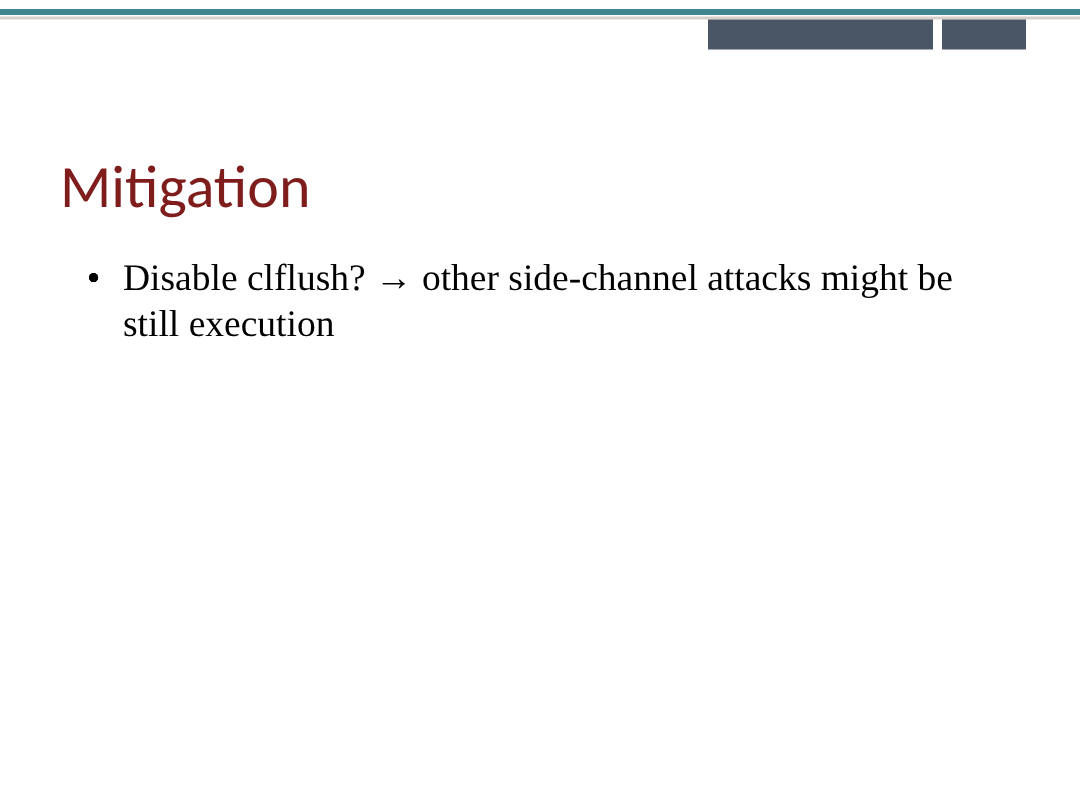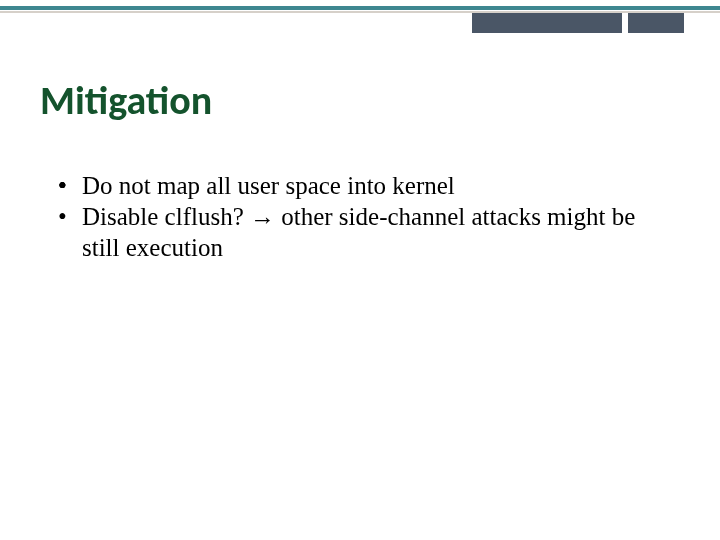--- a/index.html
+++ b/index.html
@@ -41,27 +41,27 @@
     align-items: flex-start;
   }
   .accent-block {
     height: 20px;
     background: #4a5666;
   }
   .accent-block.a1 { width: 150px; }
   .accent-block.a2 { width: 56px; }
   .title {
     position: absolute;
-    top: 76px;
+    top: 100px;
     left: 40px;
     right: 40px;
     font-family: "Segoe UI", "Calibri", sans-serif;
     font-size: 40px;
-    font-weight: 700;
-    color: #14532d;
+    font-weight: 400;
+    color: #7f1d1d;
   }
   .content {
     position: absolute;
     top: 170px;
     left: 52px;
     right: 50px;
   }
   ul.bullets {
     list-style: none;
     padding: 0;
@@ -104,21 +104,20 @@
   <div class="content">
     <ul class="bullets">
       <li>
         <span class="bullet-mark">•</span>
       </li>
       <li>
         <span class="bullet-mark">•</span>
       </li>
       <li>
         <span class="bullet-mark">•</span>
-        <span>Do not map all user space into kernel</span>
       </li>
       <li>
         <span class="bullet-mark">•</span>
         <span>Disable clflush? → other side-channel attacks might be still execution</span>
       </li>
     </ul>
   </div>
 
 </div>
 

